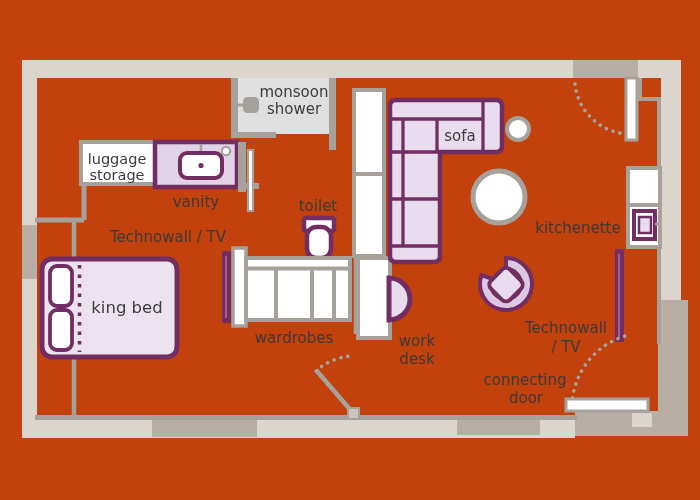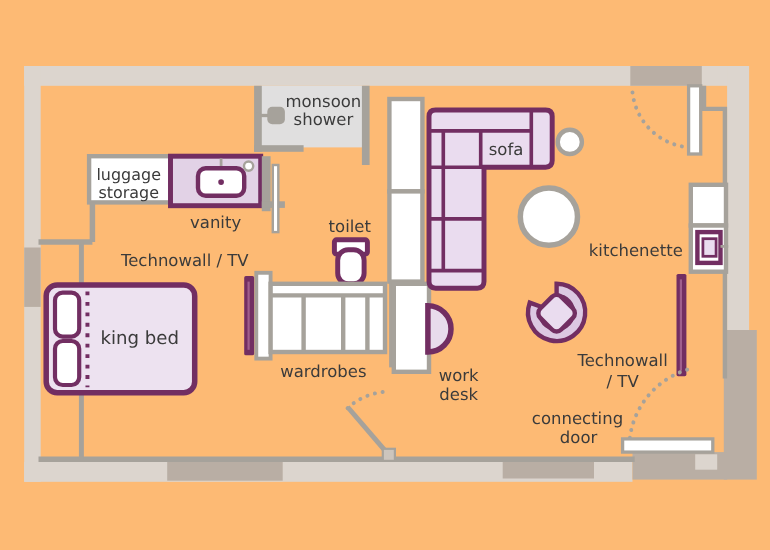--- a/index.html
+++ b/index.html
@@ -1,16 +1,16 @@
 <!DOCTYPE html>
 <html><head>
 <meta charset="utf-8">
 <style>
   html,body{margin:0;padding:0;background:#ffffff;}
-  .stage{position:relative;width:700px;height:500px;background:#fdba74;overflow:hidden;
+  .stage{position:relative;width:700px;height:500px;background:#c2410c;overflow:hidden;
          font-family:"DejaVu Sans",sans-serif;}
   svg{display:block;}
   text{font-family:"DejaVu Sans",sans-serif;fill:#3b3b3b;font-size:15px;}
   text.big{font-size:16.5px;}
   .wall-l{fill:#dcd5ce;}
   .wall-d{fill:#b9aea4;}
   .gline{stroke:#a6a29b;fill:none;}
   .gbox{fill:#ffffff;stroke:#a6a29b;}
   .gsolid{fill:#a6a29b;}
   .purp{stroke:#722e62;}

